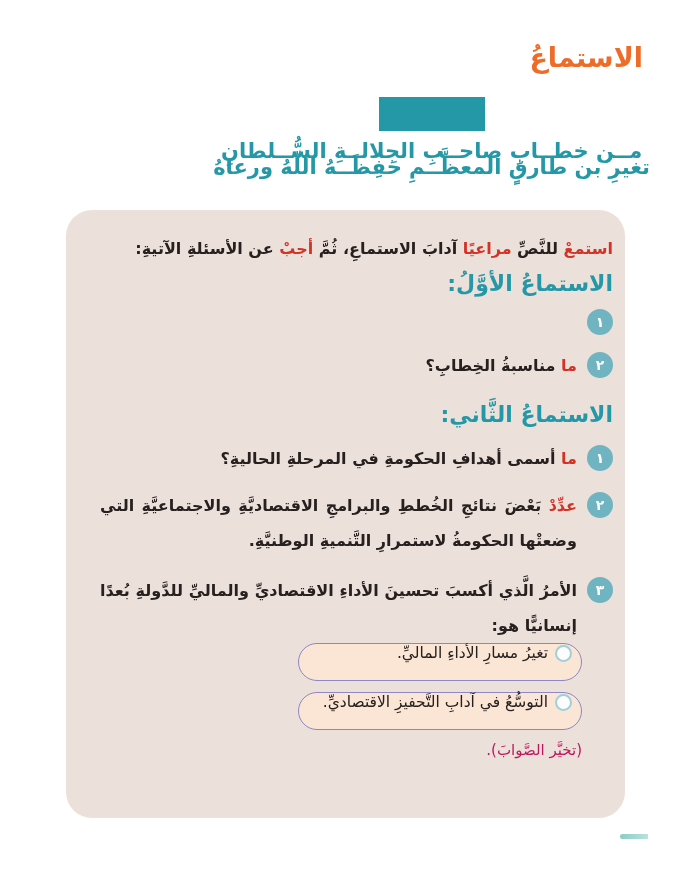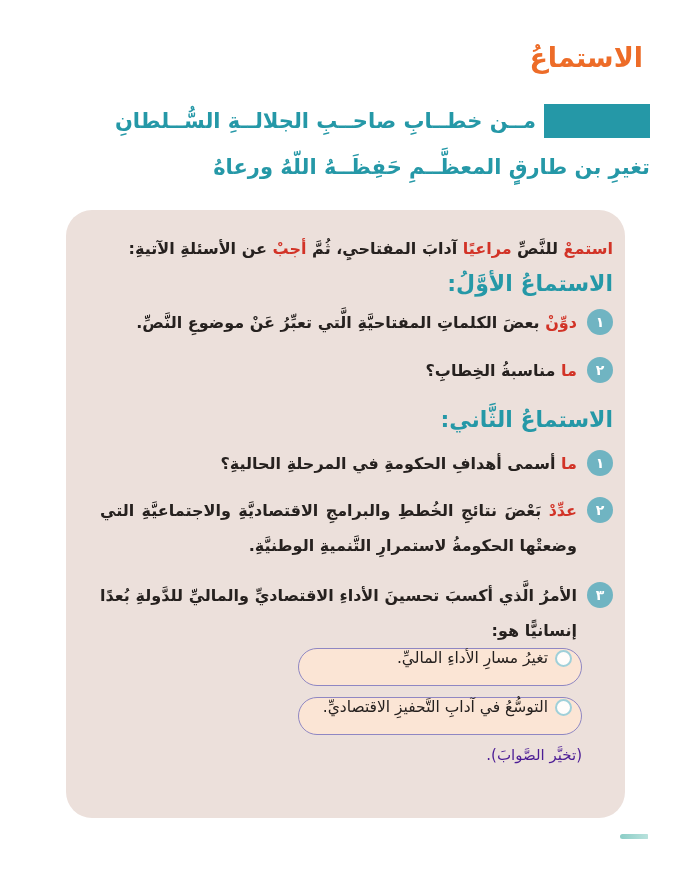--- a/index.html
+++ b/index.html
@@ -23,21 +23,21 @@
   .speech-heading {
     position: absolute;
     top: 97px; right: 49px;
     color: #2598a7;
     font-weight: bold;
     font-size: 21px;
     text-align: right;
   }
   .heading-line1 {
     display: flex;
-    flex-direction: row; 
+    flex-direction: column; 
     align-items: center;
     gap: 8px;
     height: 48px;
     white-space: nowrap;
   }
   .heading-accent-bar {
     width: 106px; height: 34px;
     background: #2598a7;
     flex: 0 0 auto;
   }
@@ -121,21 +121,21 @@
   .radio {
     flex: 0 0 auto;
     width: 17px; height: 17px;
     box-sizing: border-box;
     border: 2px solid #9fd0d9;
     border-radius: 50%;
     background: #fffdfb;
   }
   .option-label { white-space: nowrap; }
   .choose-note {
-    color: #4c1d95;
+    color: #be185d;
     font-weight: normal;
     font-size: 15px;
     margin-left: 20px;
     white-space: nowrap;
   }
   .corner-mark {
     position: absolute;
     left: 620px; top: 834px;
     width: 28px; height: 5px;
     border-radius: 3px 1px 1px 3px;
@@ -154,30 +154,29 @@
   </div>
   <div class="heading-line2">تغيرِ بن طارقٍ المعظَّــمِ حَفِظَــهُ اللّهُ ورعاهُ</div>
 </div>
 
 <div class="activity-card">
 
   <p class="instruction">
     <span class="red">استمعْ</span>
     <span>للنَّصِّ</span>
     <span class="red">مراعيًا</span>
-    <span>آدابَ المفتاحيِ، ثُمَّ</span>
+    <span>آدابَ الاستماعِ، ثُمَّ</span>
     <span class="red">أجبْ</span>
     <span>عن الأسئلةِ الآتيةِ:</span>
   </p>
 
   <p class="teal-heading h-first">الاستماعُ الأوَّلُ:</p>
 
   <div class="q-item">
     <span class="num-badge">١</span>
-    <p><span class="red">دوِّنْ</span> <span>بعضَ الكلماتِ المفتاحيَّةِ الَّتي تعبِّرُ عَنْ موضوعِ النَّصِّ.</span></p>
   </div>
 
   <div class="q-item mt-i2">
     <span class="num-badge">٢</span>
     <p><span class="red">ما</span> <span>مناسبةُ الخِطابِ؟</span></p>
   </div>
 
   <p class="teal-heading h-second">الاستماعُ الثَّاني:</p>
 
   <div class="q-item mt-h2i1">

